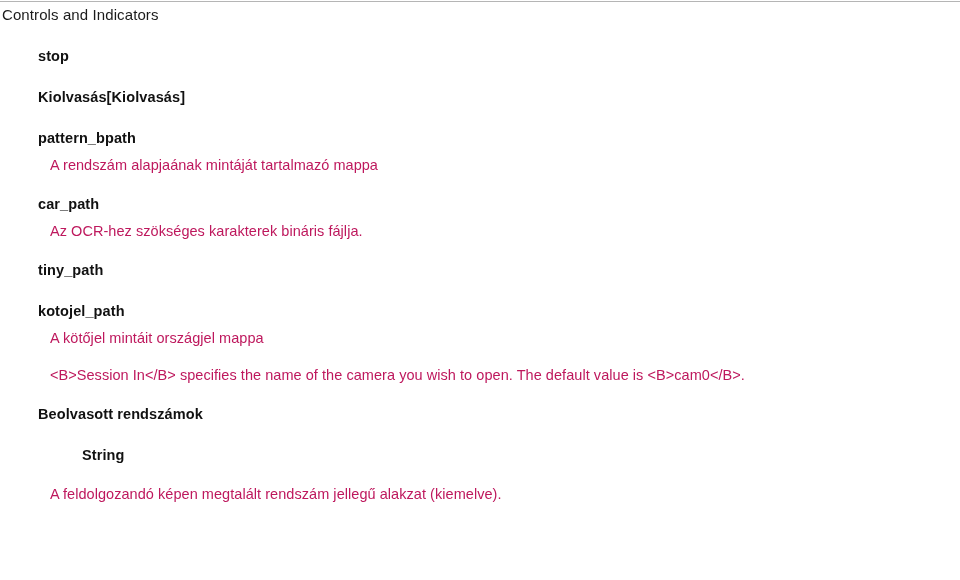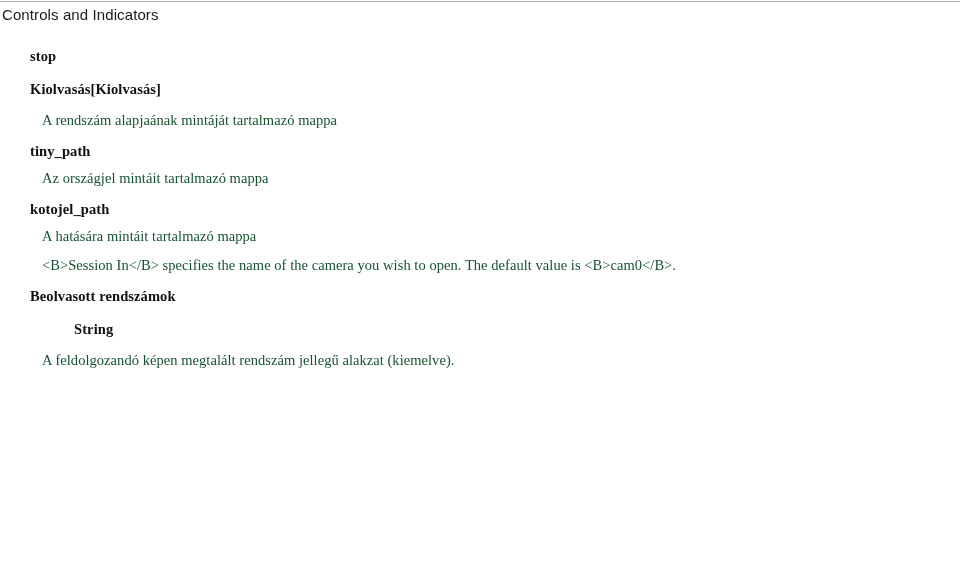--- a/index.html
+++ b/index.html
@@ -46,44 +46,43 @@
   }
 
   .body-block {
     position: absolute;
     top: 36px;
     left: 0;
     width: 960px;
   }
 
   .entry {
-    margin: 4px;
+    margin: 12px;
     padding: 0;
-    font-family: Liberation Serif, serif;
   }
 
   .term {
     font-size: 14.5px;
     font-weight: bold;
     color: #111111;
     line-height: 29px;
     margin: 0;
     padding-left: 26px;
     white-space: nowrap;
     letter-spacing: 0.1px;
   }
 
   .term.indent-deep {
     padding-left: 70px;
   }
 
   .desc {
     font-size: 14.5px;
     font-weight: 400;
-    color: #14532d;
+    color: #be185d;
     line-height: 25px;
     margin: 0;
     padding-left: 38px;
     white-space: nowrap;
     letter-spacing: 0.05px;
   }
 
   
   .entry + .entry {
     margin-top: 0;
@@ -108,32 +107,36 @@
 
     <div class="entry gap-top">
       <div class="term">stop</div>
     </div>
 
     <div class="entry gap-small">
       <div class="term">Kiolvasás[Kiolvasás]</div>
     </div>
 
     <div class="entry gap-small">
+      <div class="term">pattern_bpath</div>
       <div class="desc">A rendszám alapjaának mintáját tartalmazó mappa</div>
     </div>
 
+    <div class="entry gap-small">
+      <div class="term">car_path</div>
+      <div class="desc">Az OCR-hez szökséges karakterek bináris fájlja.</div>
+    </div>
 
     <div class="entry gap-small">
       <div class="term">tiny_path</div>
-      <div class="desc">Az országjel mintáit tartalmazó mappa</div>
     </div>
 
     <div class="entry">
       <div class="term">kotojel_path</div>
-      <div class="desc">A hatására mintáit tartalmazó mappa</div>
+      <div class="desc">A kötőjel mintáit országjel mappa</div>
     </div>
 
     <div class="entry">
       <div class="desc">&lt;B&gt;Session In&lt;/B&gt; specifies the name of the camera you wish to open. The default value is &lt;B&gt;cam0&lt;/B&gt;.</div>
     </div>
 
 
     <div class="entry gap-small">
       <div class="term">Beolvasott rendszámok</div>
     </div>

